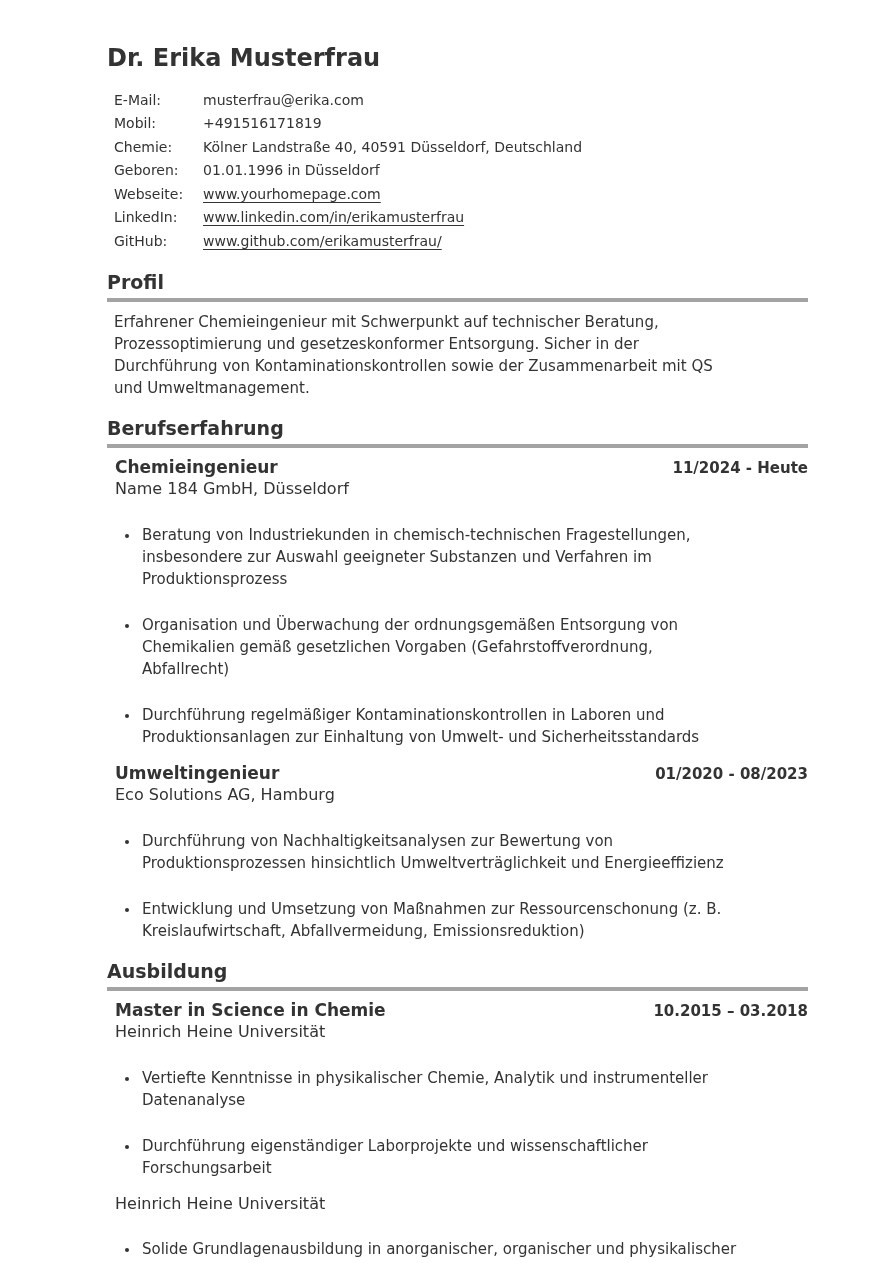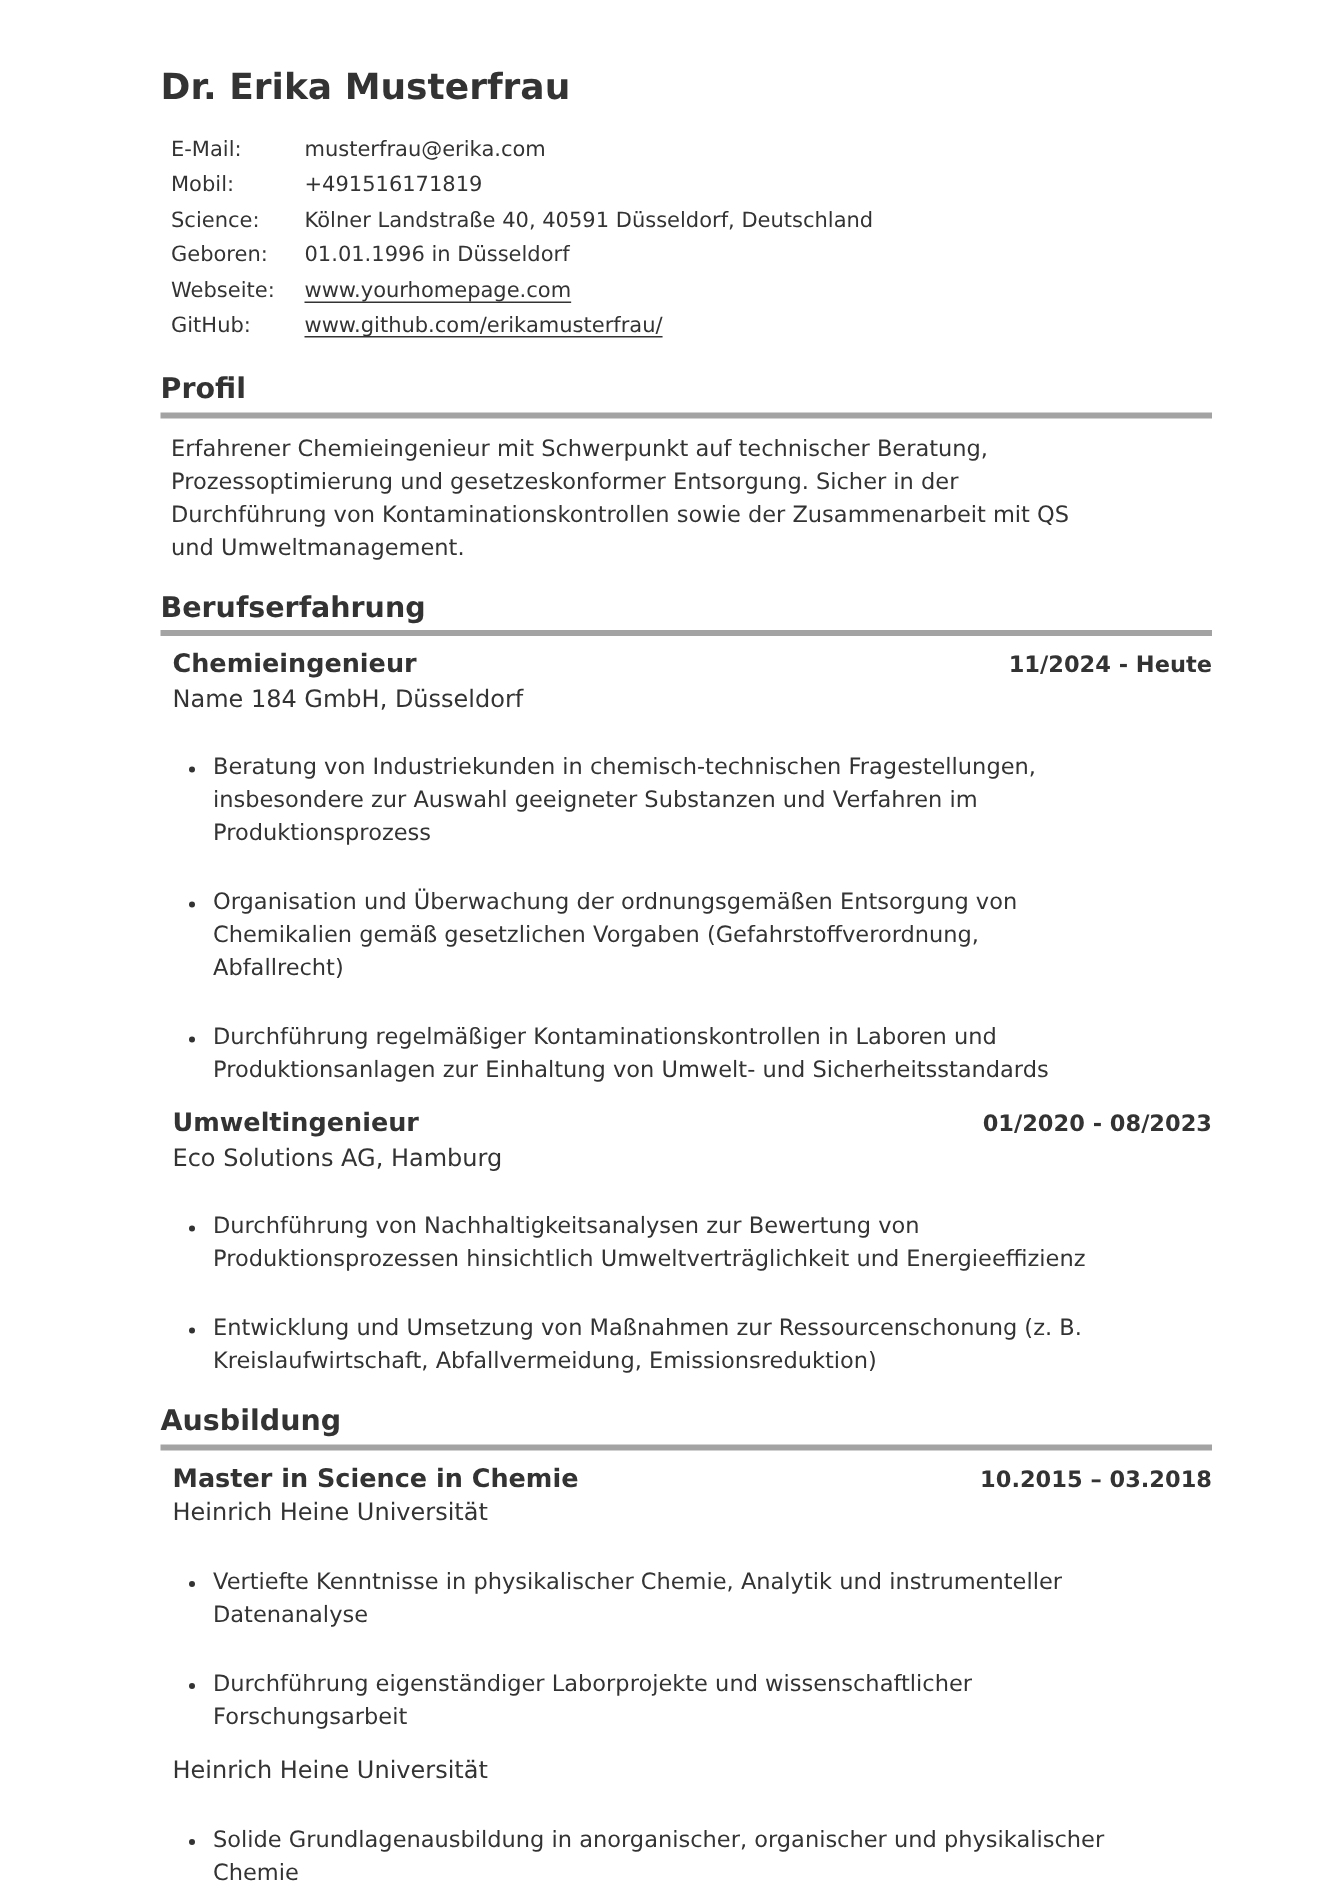--- a/index.html
+++ b/index.html
@@ -86,30 +86,34 @@
 
   <div class="contact-row">
         <span class="clabel">E-Mail:</span>
         <span class="cvalue">musterfrau@erika.com</span>
       </div>
       <div class="contact-row">
         <span class="clabel">Mobil:</span>
         <span class="cvalue">+491516171819</span>
       </div>
       <div class="contact-row">
-        <span class="clabel">Science:</span>
+        <span class="clabel">Chemie:</span>
         <span class="cvalue">Kölner Landstraße 40, 40591 Düsseldorf, Deutschland</span>
       </div>
       <div class="contact-row">
         <span class="clabel">Geboren:</span>
         <span class="cvalue">01.01.1996 in Düsseldorf</span>
       </div>
       <div class="contact-row">
         <span class="clabel">Webseite:</span>
         <span class="cvalue link">www.yourhomepage.com</span>
+      </div>
+      <div class="contact-row">
+        <span class="clabel">LinkedIn:</span>
+        <span class="cvalue link">www.linkedin.com/in/erikamusterfrau</span>
       </div>
       <div class="contact-row">
         <span class="clabel">GitHub:</span>
         <span class="cvalue link">www.github.com/erikamusterfrau/</span>
       </div>
     </div>
 
   <section>
     <h2 class="sec-title">Profil</h2>
     <p class="profile-text">Erfahrener Chemieingenieur mit Schwerpunkt auf technischer Beratung, Prozessoptimierung und gesetzeskonformer Entsorgung. Sicher in der Durchführung von Kontaminationskontrollen sowie der Zusammenarbeit mit QS und Umweltmanagement.</p>

